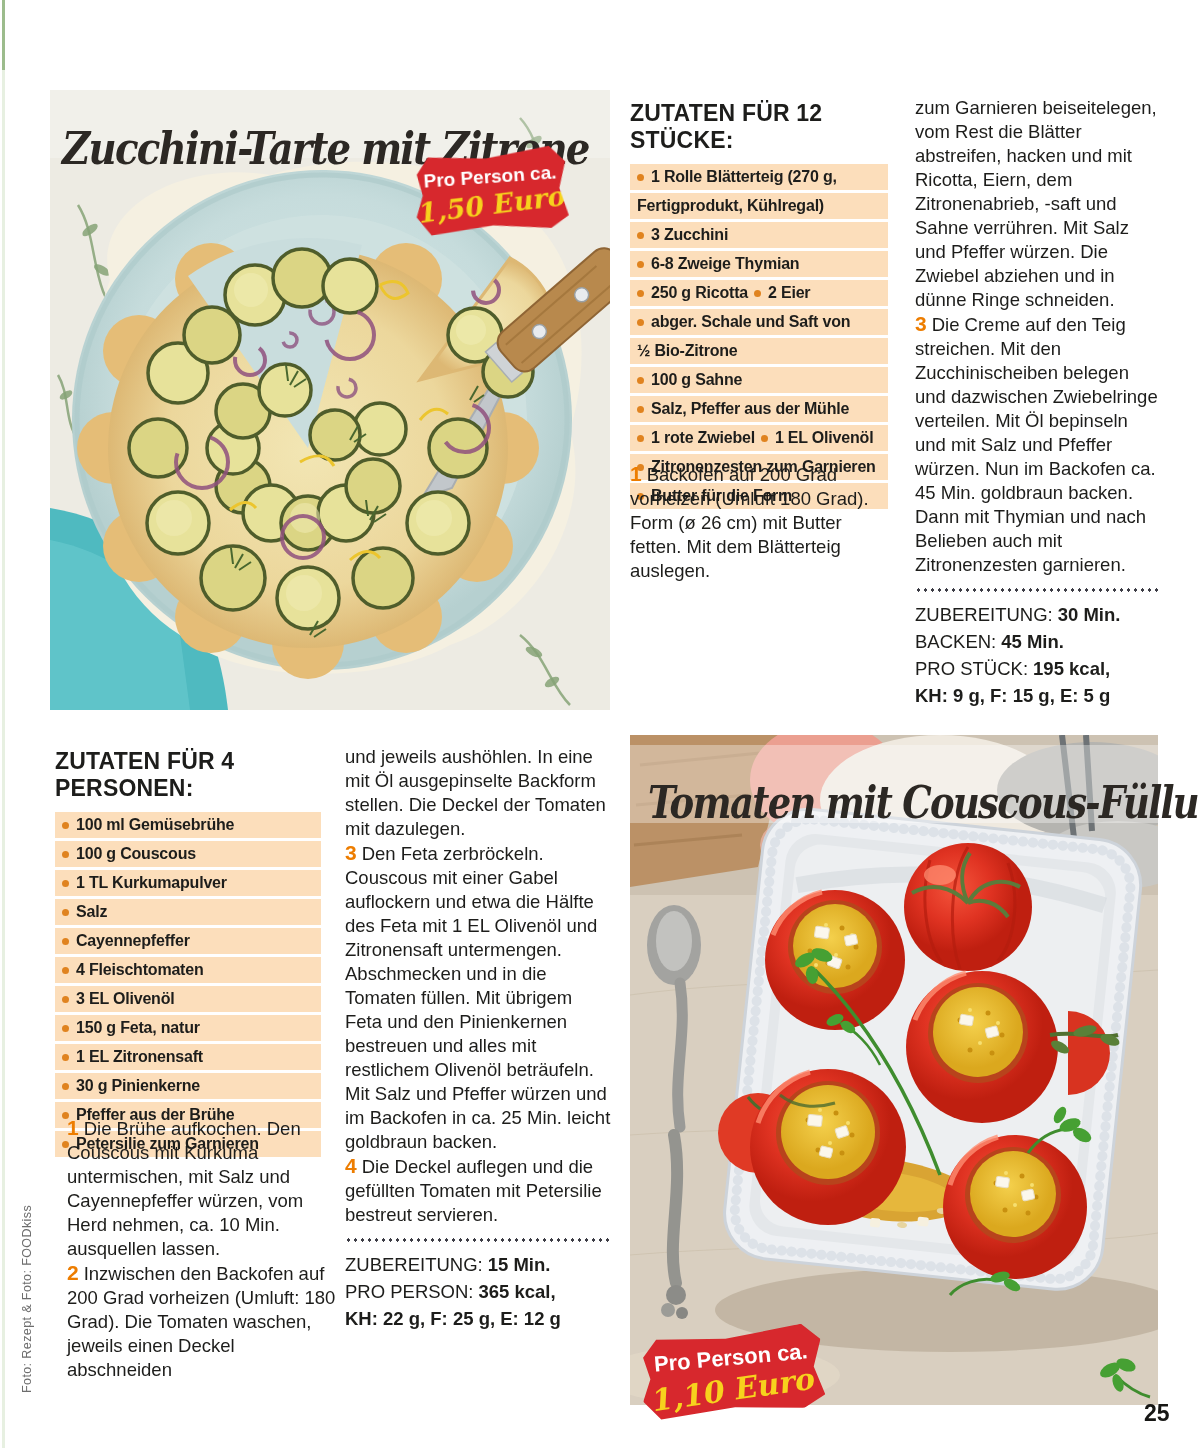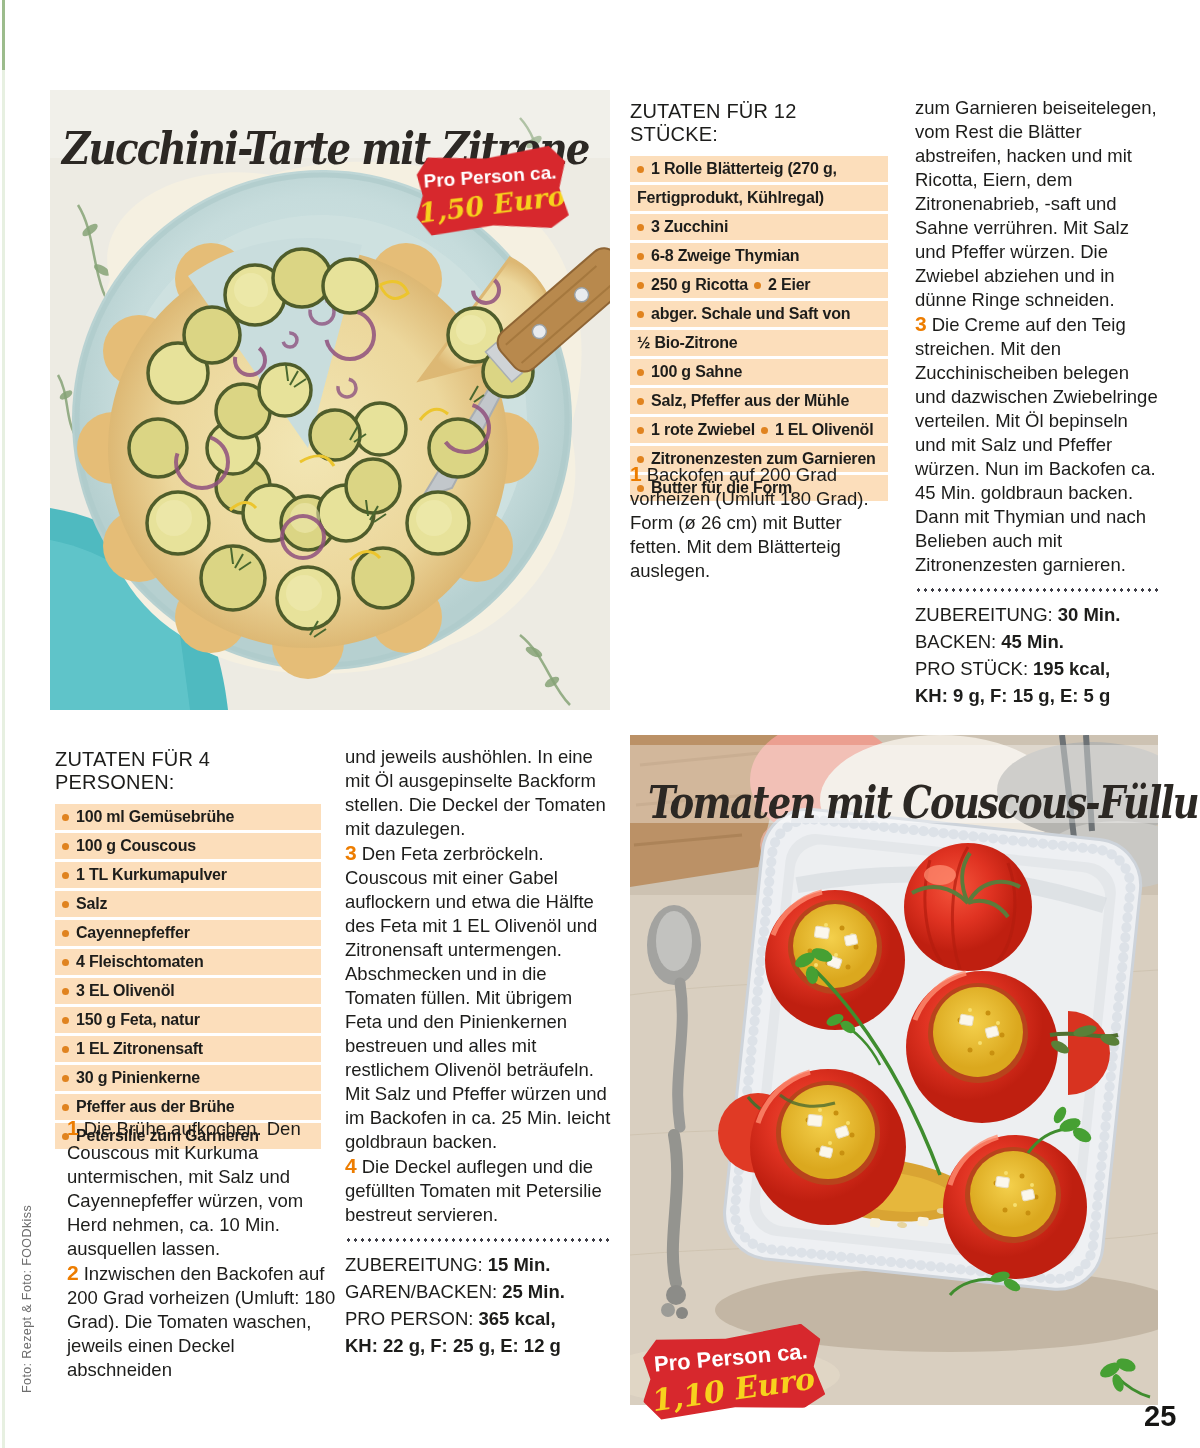--- a/index.html
+++ b/index.html
@@ -26,21 +26,21 @@
   .badge1 .badge-top{font-size:19px;margin-top:16px;}
   .badge2 .badge-top{font-size:22px;margin-top:15px;}
   .badge-price{font-family:"DejaVu Serif",serif;font-style:italic;font-weight:bold;
         color:var(--badge-yellow,#f7d21d);transform:rotate(-3deg);}
   .badge1 .badge-price{font-size:27px;margin-top:1px;}
   .badge2 .badge-price{font-size:30px;margin-top:1px;}
   
   .ing-col{position:absolute;}
   .ing-col1{left:630px;top:100px;width:258px;}
   .ing-col2{left:55px;top:748px;width:266px;}
-  .ing-header{font-size:20px;font-weight:normal;letter-spacing:.2px;margin:0 0 10px 0;}
+  .ing-header{font-size:23px;font-weight:bold;letter-spacing:.2px;margin:0 0 10px 0;}
   .ing-row{display:flex;align-items:center;height:26px;margin-bottom:3px;
         background:var(--row-peach,#fcdebb);padding:0 15px 0 7px;
         font-size:16px;font-weight:bold;letter-spacing:-.2px;white-space:nowrap;}
   .ing-row .dot{width:7px;height:7px;border-radius:50%;flex:none;
         background:var(--bullet-orange,#e0831f);margin-right:7px;}
   .ing-row .dot2{margin-left:6px;}
   .ing-row.cont{padding-left:7px;}
   
   .steps{position:absolute;font-size:18.5px;line-height:24px;}
   .steps p{margin:0;}
@@ -54,21 +54,21 @@
         background-image:radial-gradient(circle,#3d3d46 1.5px,transparent 1.7px);
         background-size:7px 4px;background-repeat:repeat-x;}
   .meta-line{font-size:18.5px;line-height:27px;}
   .meta-label{font-weight:normal;}
   .meta-label:not(:empty){margin-right:5px;}
   .meta-value{font-weight:bold;margin-top:28px;}
   
   .credit{position:absolute;left:20px;top:1178px;height:215px;
         writing-mode:vertical-rl;transform:rotate(180deg);
         font-size:12.5px;color:#6d6d6d;letter-spacing:.4px;white-space:nowrap;}
-  .page-number{position:absolute;left:1144px;top:1400px;font-size:29px;font-weight:bold;color:#161614;}
+  .page-number{position:absolute;left:1144px;top:1400px;font-size:23px;font-weight:bold;color:#161614;}
 </style>
 </head>
 <body>
 
 <div class="page">
   <div class="green-edge"></div>
 
   <div class="photo photo1">
     <svg viewBox="0 0 560 620">
       <defs>
@@ -332,21 +332,20 @@
     <p class="step"><span class="step-num">2</span><span>Inzwischen den Backofen auf 200 Grad vorheizen (Umluft: 180 Grad). Die Tomaten waschen, jeweils einen Deckel abschneiden</span></p>
   </div>
 
   <div class="steps steps2b">
     <p class="step"><span>und jeweils aushöhlen. In eine mit Öl ausgepinselte Backform stellen. Die Deckel der Tomaten mit dazulegen.</span></p>
     <p class="step"><span class="step-num">3</span><span>Den Feta zerbröckeln. Couscous mit einer Gabel auflockern und etwa die Hälfte des Feta mit 1 EL Olivenöl und Zitronensaft untermengen. Abschmecken und in die Tomaten füllen. Mit übrigem Feta und den Pinienkernen bestreuen und alles mit restlichem Olivenöl beträufeln. Mit Salz und Pfeffer würzen und im Backofen in ca. 25 Min. leicht goldbraun backen.</span></p>
     <p class="step"><span class="step-num">4</span><span>Die Deckel auflegen und die gefüllten Tomaten mit Petersilie bestreut servieren.</span></p>
     <div class="dotted"></div>
     <div class="meta">
       <div class="meta-line"><span class="meta-label">ZUBEREITUNG:</span><span class="meta-value">15 Min.</span></div>
-      <div class="meta-line"><span class="meta-label">GAREN/BACKEN:</span><span class="meta-value">25 Min.</span></div>
       <div class="meta-line"><span class="meta-label">PRO PERSON:</span><span class="meta-value">365 kcal,</span></div>
       <div class="meta-line"><span class="meta-label"></span><span class="meta-value">KH: 22 g, F: 25 g, E: 12 g</span></div>
     </div>
   </div>
 
   <div class="photo photo2">
     <svg viewBox="0 0 528 670">
       <defs>
         <radialGradient id="g-tom" cx="40%" cy="35%">
           <stop offset="0%" stop-color="#f4553c"></stop>

